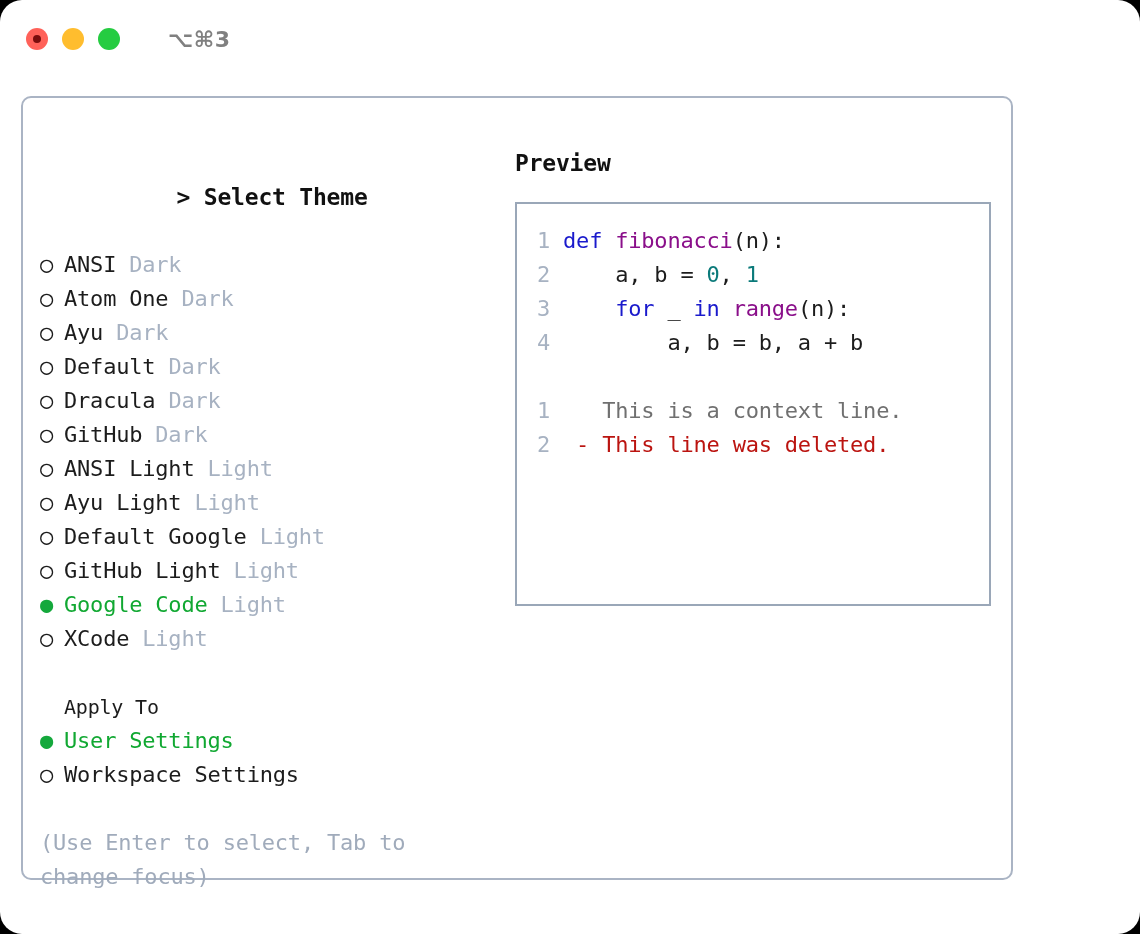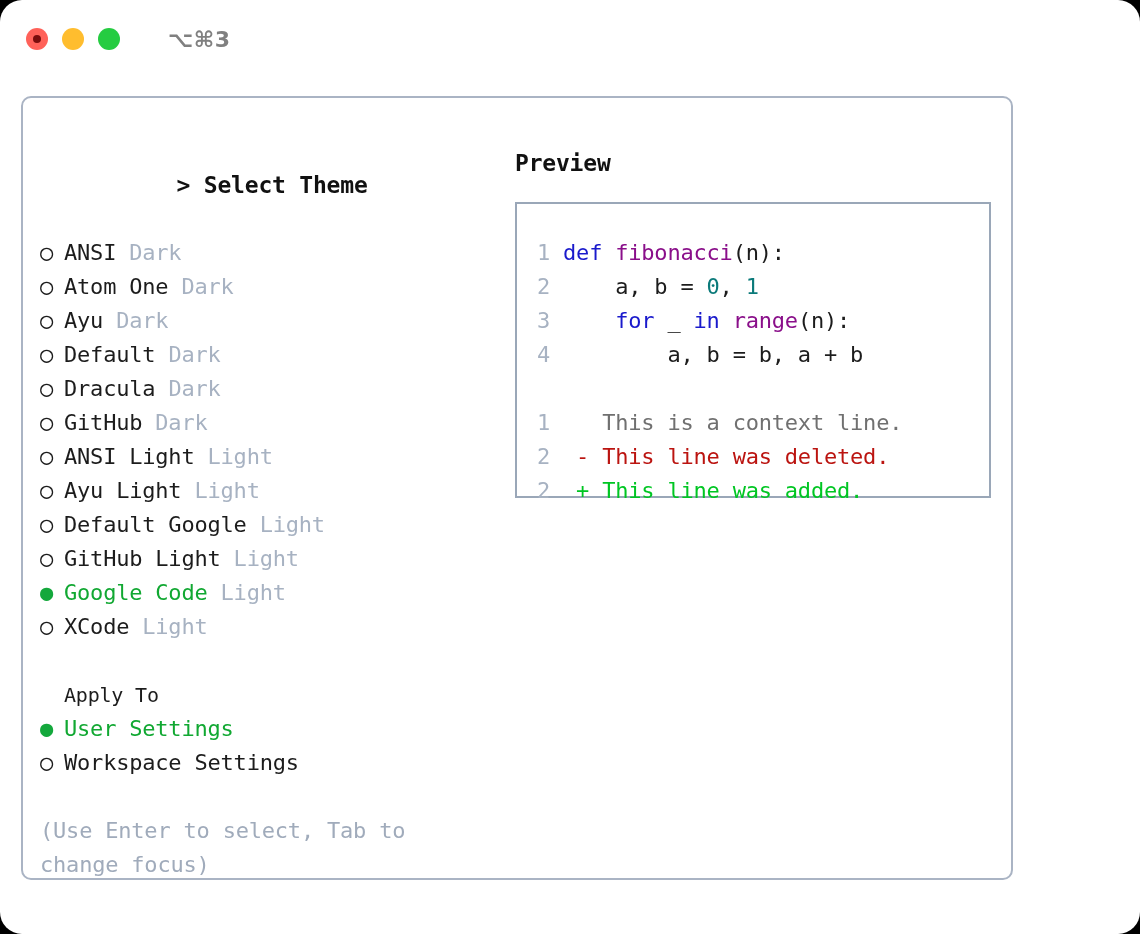--- a/index.html
+++ b/index.html
@@ -83,21 +83,21 @@
   #panel-body {
     position: relative;
     width: 100%;
     height: 100%;
   }
 
   
   #left-col {
     position: absolute;
     left: 17px;
-    top: 36px;
+    top: 48px;
     width: 430px;
   }
 
   .header-row {
     font-size: 23px;
     font-weight: bold;
     color: #111111;
     line-height: 34px;
     white-space: pre;
     letter-spacing: -0.2px;
@@ -151,25 +151,25 @@
   #preview-title {
     font-size: 23px;
     font-weight: bold;
     color: #111111;
     line-height: 34px;
     letter-spacing: -0.2px;
   }
   #preview-box {
     margin-top: 22px;
     width: 476px;
-    height: 296px;
+    height: 404px;
     box-sizing: border-box;
     border: 2px solid #9aa7b8;
     background: #ffffff;
-    padding: 32px 0 0 0;
+    padding: 20px 0 0 0;
   }
   .code-line {
     font-size: 22px;
     line-height: 34px;
     white-space: pre;
     padding-left: 19px;
     letter-spacing: -0.2px;
   }
   .lno {
     color: #a7b2c2;
@@ -242,20 +242,19 @@
           <div id="code-block">
               <div class="code-line"><span class="lno">1</span><span> </span><span class="tok-kw">def </span><span class="tok-fn">fibonacci</span><span class="tok-txt">(n):</span></div>
               <div class="code-line"><span class="lno">2</span><span> </span><span class="tok-txt">    a, b = </span><span class="tok-num">0</span><span class="tok-txt">, </span><span class="tok-num">1</span></div>
               <div class="code-line"><span class="lno">3</span><span> </span><span class="tok-txt">    </span><span class="tok-kw">for</span><span class="tok-txt"> _ </span><span class="tok-kw">in</span><span class="tok-txt"> </span><span class="tok-fn">range</span><span class="tok-txt">(n):</span></div>
               <div class="code-line"><span class="lno">4</span><span> </span><span class="tok-txt">        a, b = b, a + b</span></div>
             </div>
           <div class="blank-line"></div>
           <div id="diff-block">
               <div class="code-line"><span class="lno">1</span><span>  </span><span class="tok-ctx"> </span><span> </span><span class="tok-ctx">This is a context line.</span></div>
               <div class="code-line"><span class="lno">2</span><span>  </span><span class="tok-del">-</span><span> </span><span class="tok-del">This line was deleted.</span></div>
-              <div class="code-line"><span class="lno">2</span><span>  </span><span class="tok-add">+</span><span> </span><span class="tok-add">This line was added.</span></div>
             </div>
         </div>
       </div>
 
     </div>
   </div>
 </div>
 
 </body></html>

